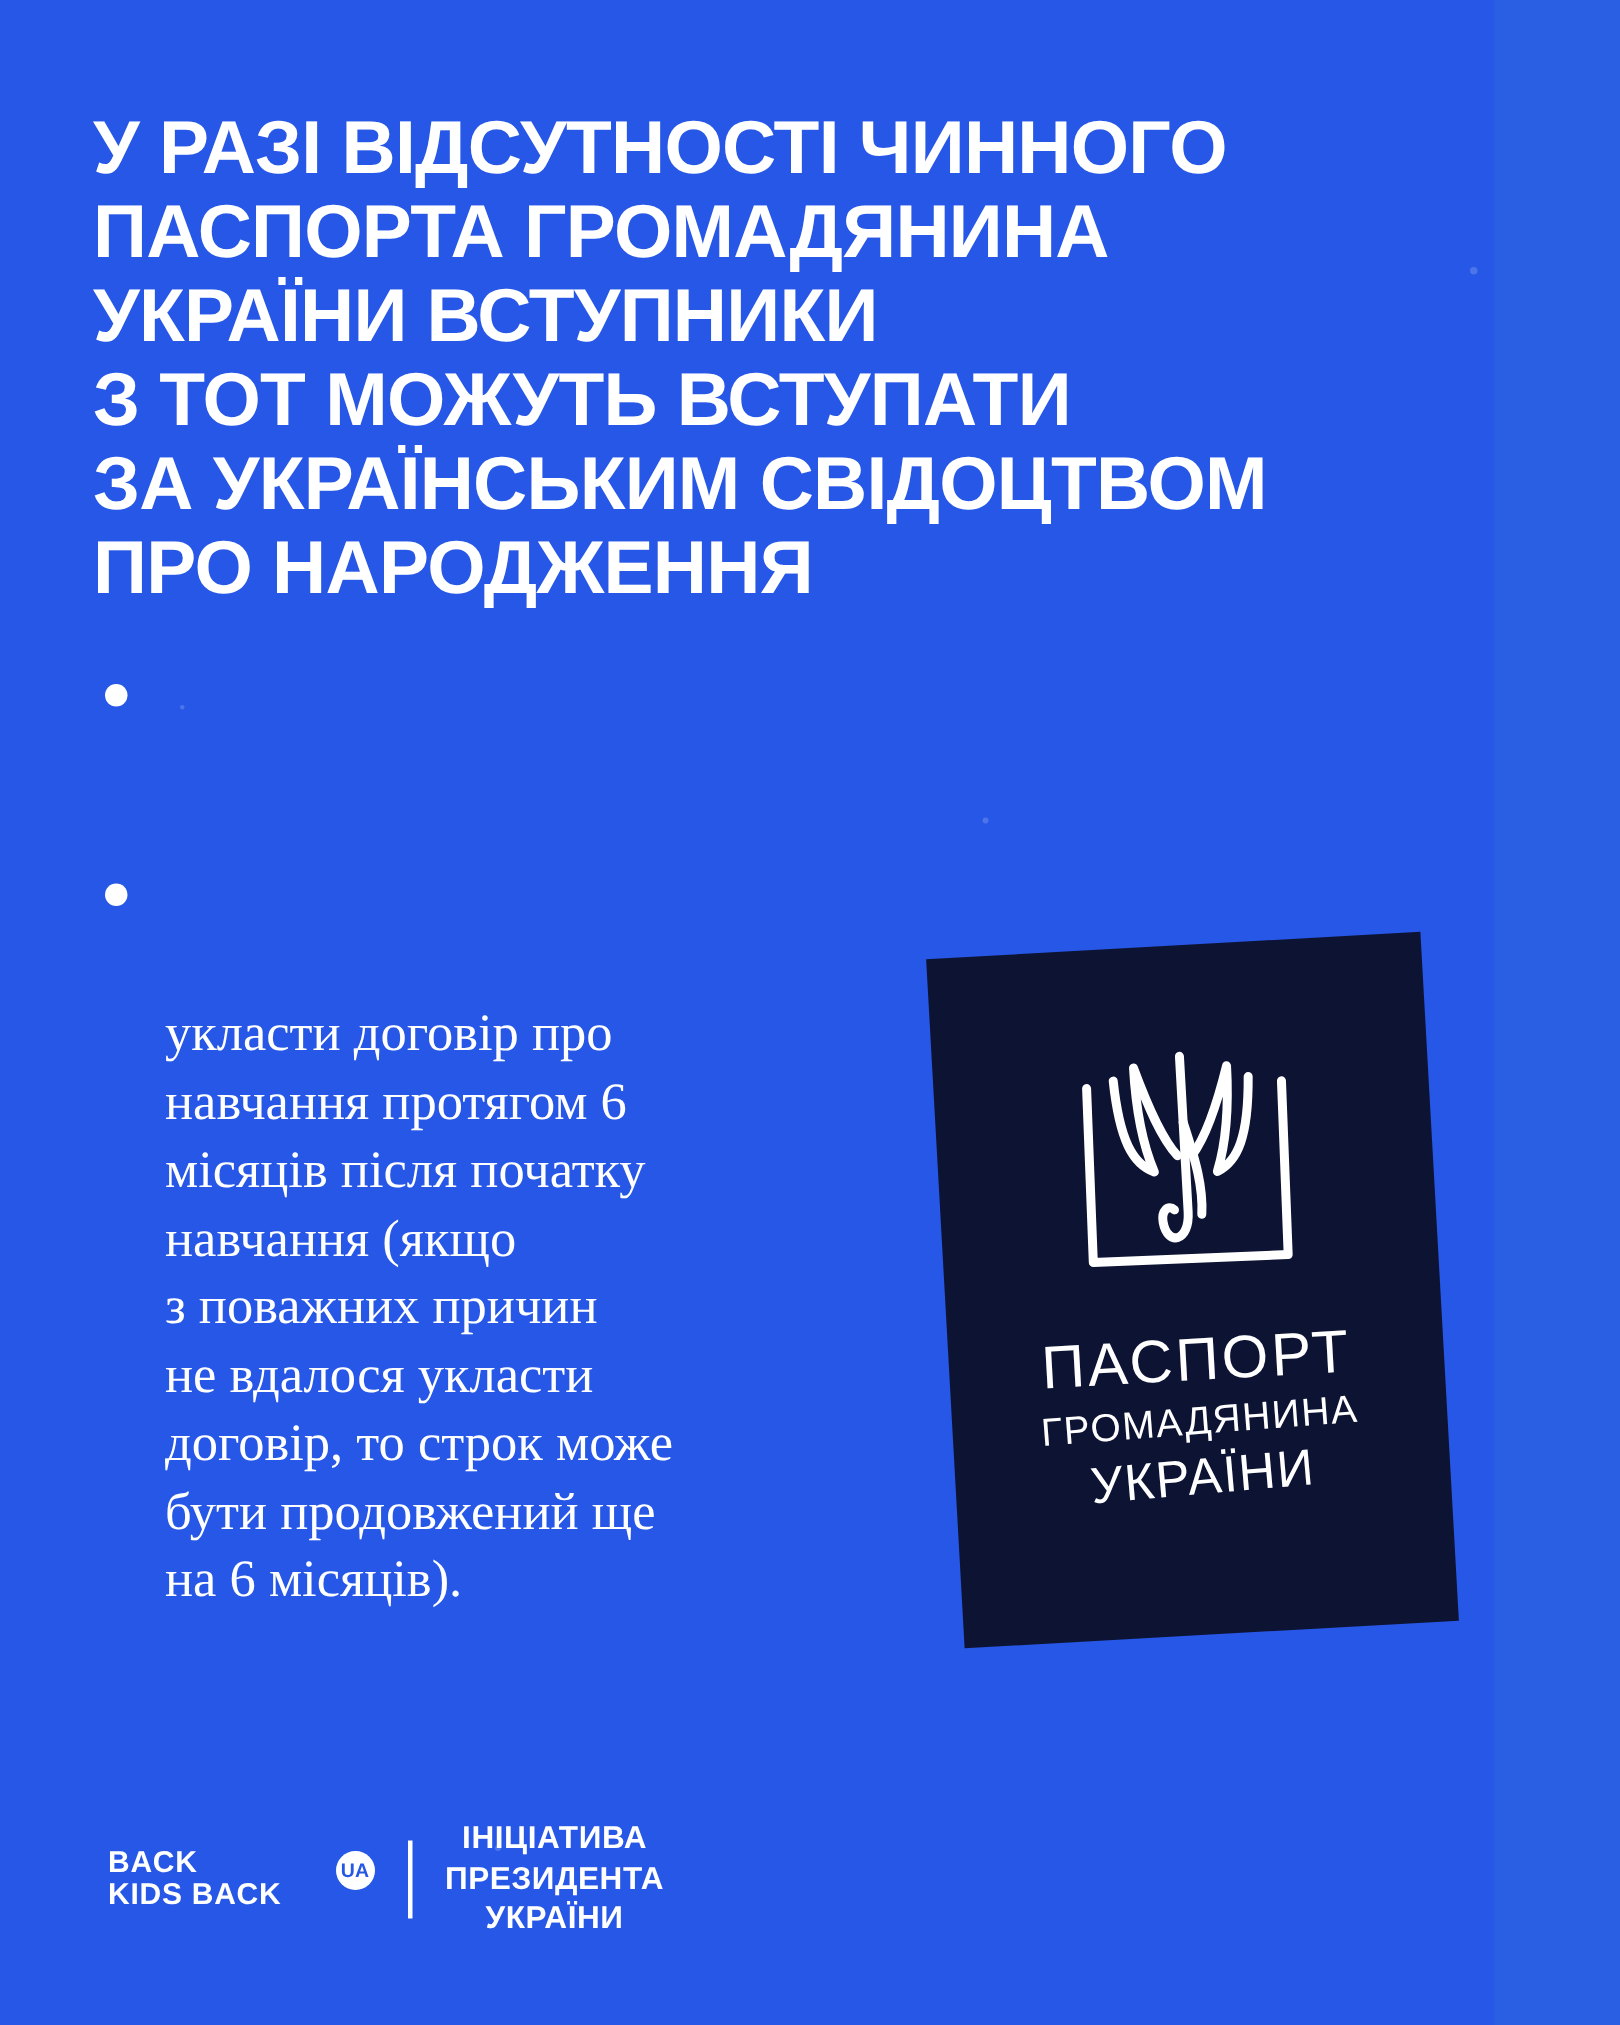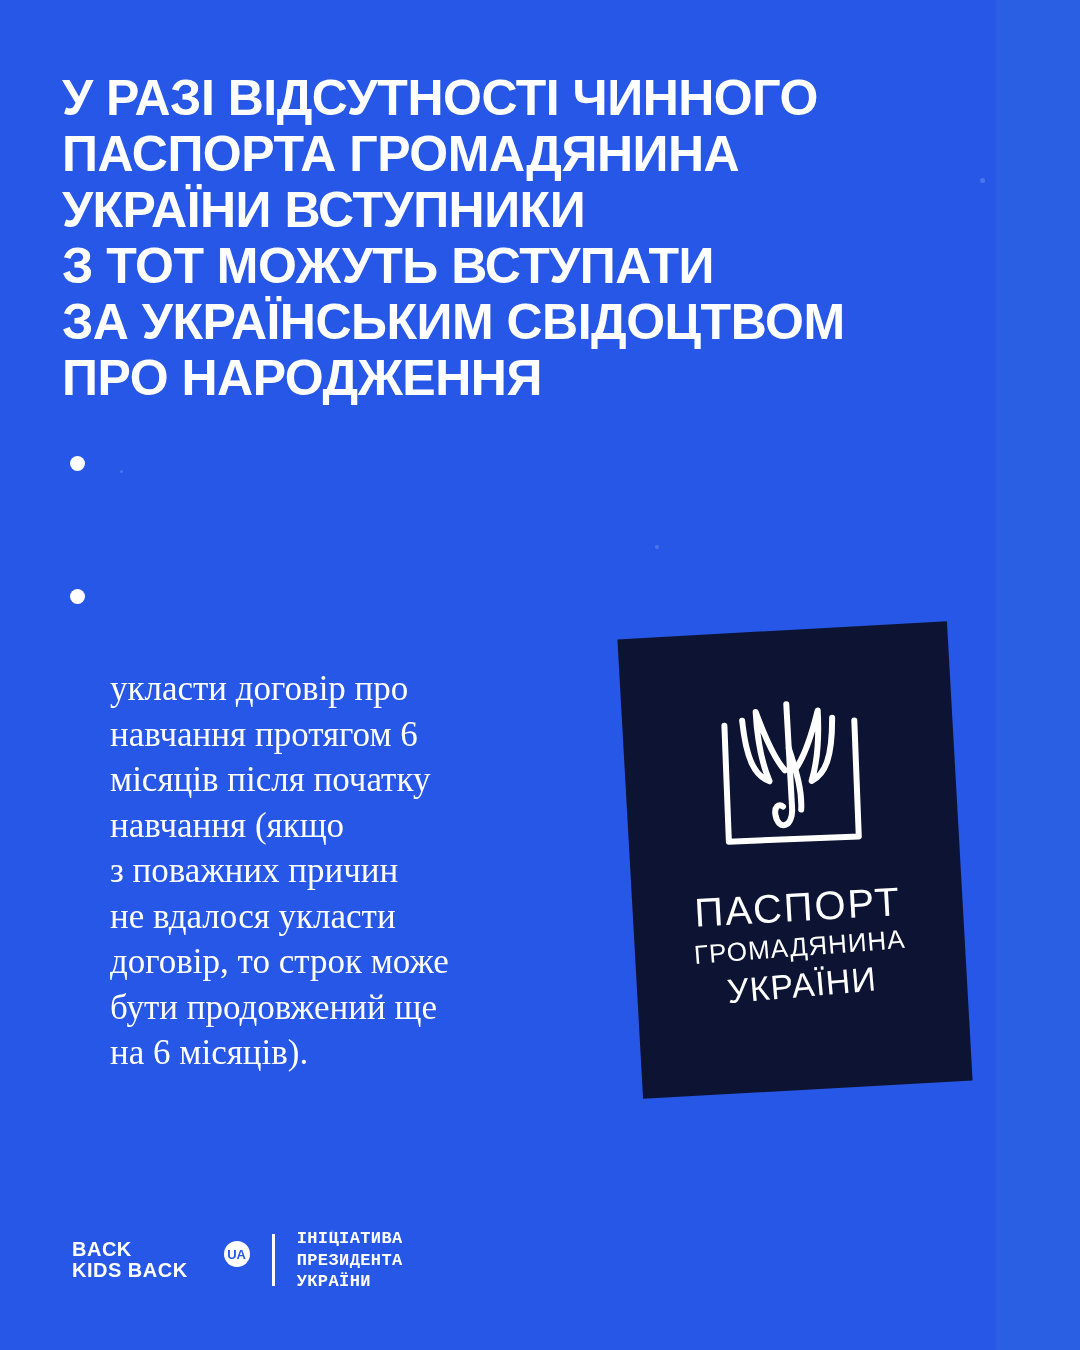--- a/index.html
+++ b/index.html
@@ -174,27 +174,28 @@
     margin-top: -12px;
     margin-left: 28px;
   }
   .divider {
     width: 3px;
     height: 52px;
     background: #ffffff;
   }
   .initiative {
     color: #ffffff;
-    font-family: Liberation Mono, monospace;
-    font-weight: bold;
-    font-size: 17px;
+    font-family: Liberation Sans, sans-serif;
+    font-weight: bold;
+    font-size: 21px;
     line-height: 1.25;
     letter-spacing: 0.4px;
     white-space: pre-line;
     text-transform: uppercase;
+    text-align: center;
   }
 </style>
 </head>
 <body>
 
 <div class="poster">
 
   <span class="speck" style="left:980px;top:178px;width:5px;height:5px;"></span>
   <span class="speck" style="left:655px;top:545px;width:4px;height:4px;"></span>
   <span class="speck" style="left:330px;top:1230px;width:4px;height:4px;"></span>

